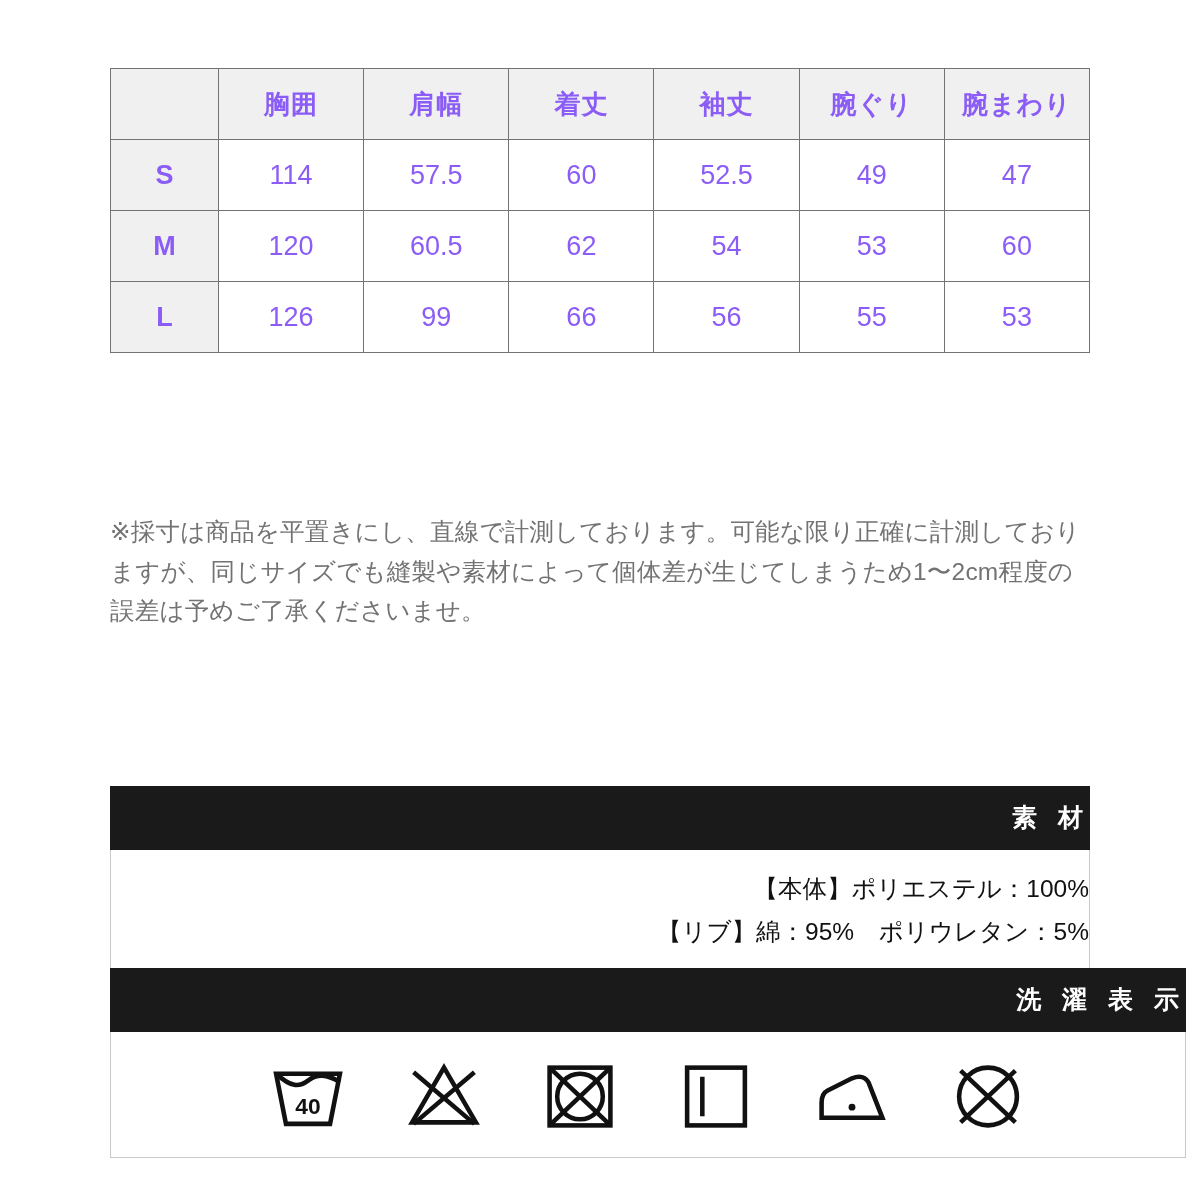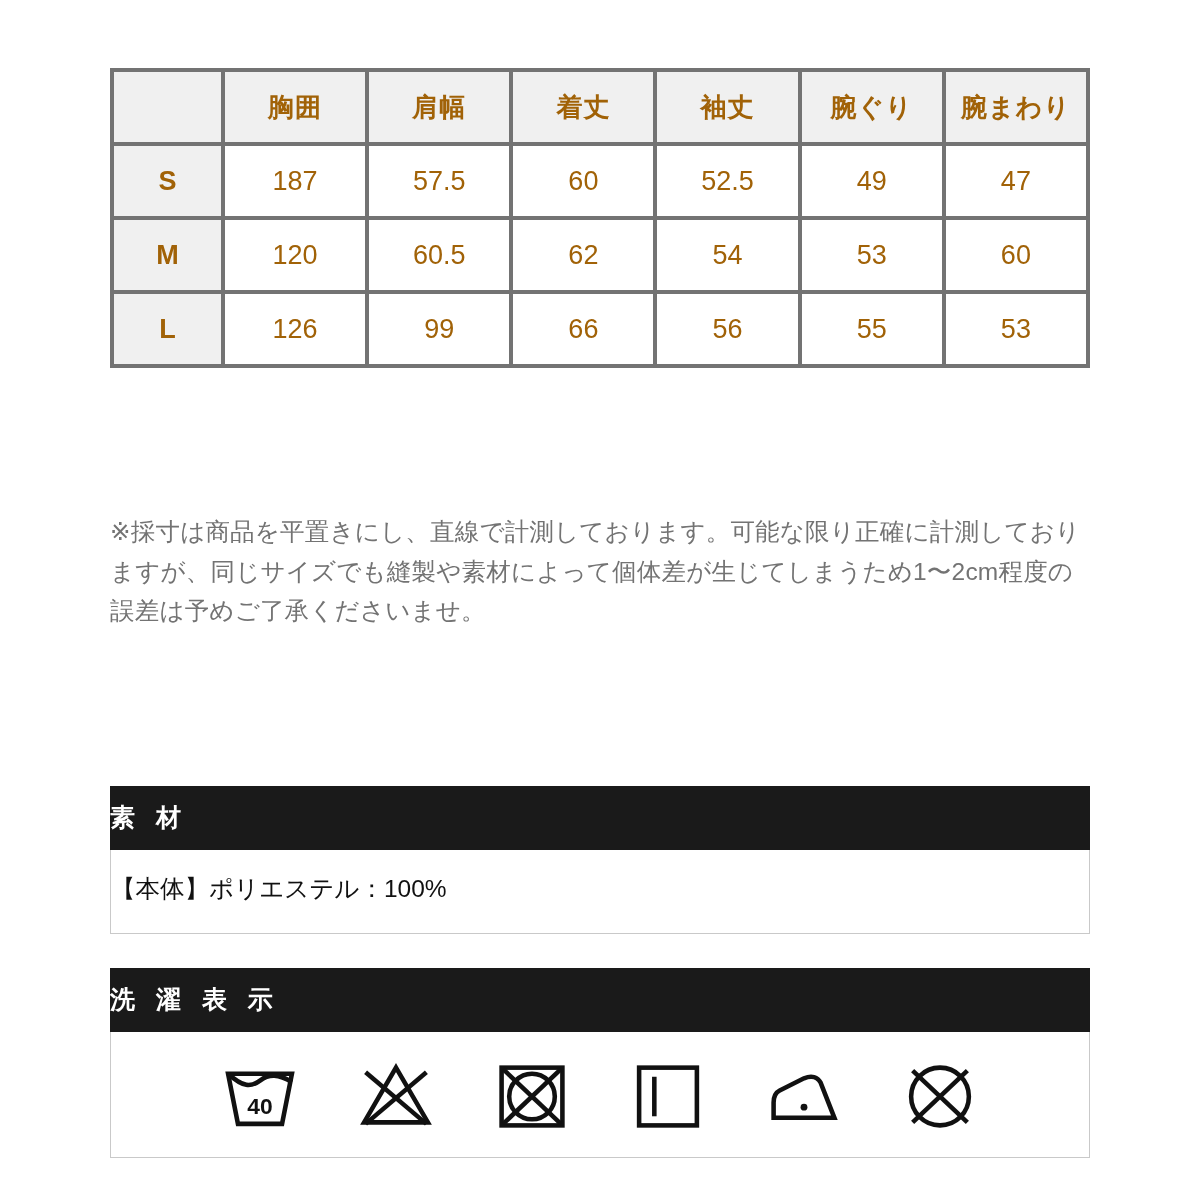--- a/index.html
+++ b/index.html
@@ -39,26 +39,26 @@
     padding: 17px 0 18px 0;
     box-sizing: border-box;
   }
   table.size-table {
     border-collapse: collapse;
     width: 100%;
     table-layout: fixed;
   }
   table.size-table th,
   table.size-table td {
-    border: 4px solid #737373;
+    border: 1px solid #737373;
     height: 68px;
     text-align: center;
     vertical-align: middle;
     font-size: 27px;
-    color: #a16207;
+    color: #8b5cf6;
   }
   table.size-table thead th {
     background: #f0f0f0;
     font-weight: bold;
     font-size: 26px;
     letter-spacing: 1px;
   }
   table.size-table tbody th {
     background: #f0f0f0;
     font-weight: bold;
@@ -92,46 +92,46 @@
   
   .material-block {
     position: absolute;
     left: 110px;
     top: 786px;
     width: 980px;
   }
   .band-title {
     background: #1a1a1a;
     color: #ffffff;
-    text-align: left;
+    text-align: right;
     font-size: 25px;
     font-weight: bold;
     letter-spacing: 7px;
     padding: 15px 0 16px 0;
     box-sizing: border-box;
   }
   .material-body {
     border: 1px solid #c9c9c9;
     border-top: none;
     background: #ffffff;
     padding: 18px 0 22px 0;
-    text-align: left;
+    text-align: right;
   }
   .material-line {
     font-size: 24.5px;
     line-height: 1.75;
     color: #111111;
   }
 
   
   .wash-block {
     position: absolute;
     left: 110px;
     top: 968px;
-    width: 980px;
+    width: 1076px;
   }
   .wash-body {
     border: 1px solid #c9c9c9;
     border-top: none;
     background: #ffffff;
     height: 126px;
     display: flex;
     align-items: center;
     justify-content: center;
     gap: 60px;
@@ -157,21 +157,21 @@
           <th>肩幅</th>
           <th>着丈</th>
           <th>袖丈</th>
           <th>腕ぐり</th>
           <th>腕まわり</th>
         </tr>
       </thead>
       <tbody>
         <tr>
           <th>S</th>
-          <td>187</td>
+          <td>114</td>
           <td>57.5</td>
           <td>60</td>
           <td>52.5</td>
           <td>49</td>
           <td>47</td>
         </tr>
         <tr>
           <th>M</th>
           <td>120</td>
           <td>60.5</td>
@@ -194,20 +194,21 @@
   </div>
 
   <div class="notes">
     <p class="note-p">※採寸は商品を平置きにし、直線で計測しております。可能な限り正確に計測しておりますが、同じサイズでも縫製や素材によって個体差が生じてしまうため1〜2cm程度の誤差は予めご了承くださいませ。</p>
   </div>
 
   <div class="material-block">
     <div class="band-title">素 材</div>
     <div class="material-body">
       <div class="material-line">【本体】ポリエステル：100%</div>
+      <div class="material-line">【リブ】綿：95%　ポリウレタン：5%</div>
     </div>
   </div>
 
   <div class="wash-block">
     <div class="band-title">洗 濯 表 示</div>
     <div class="wash-body">
 
       <svg class="wash-icon" viewBox="0 0 100 100">
         <path d="M8 22 L92 22 L79 88 L21 88 Z" fill="none" stroke="#111" stroke-width="6"></path>
         <path d="M8 22 C28 40, 38 40, 50 31 C62 22, 74 22, 92 33" fill="none" stroke="#111" stroke-width="6"></path>

